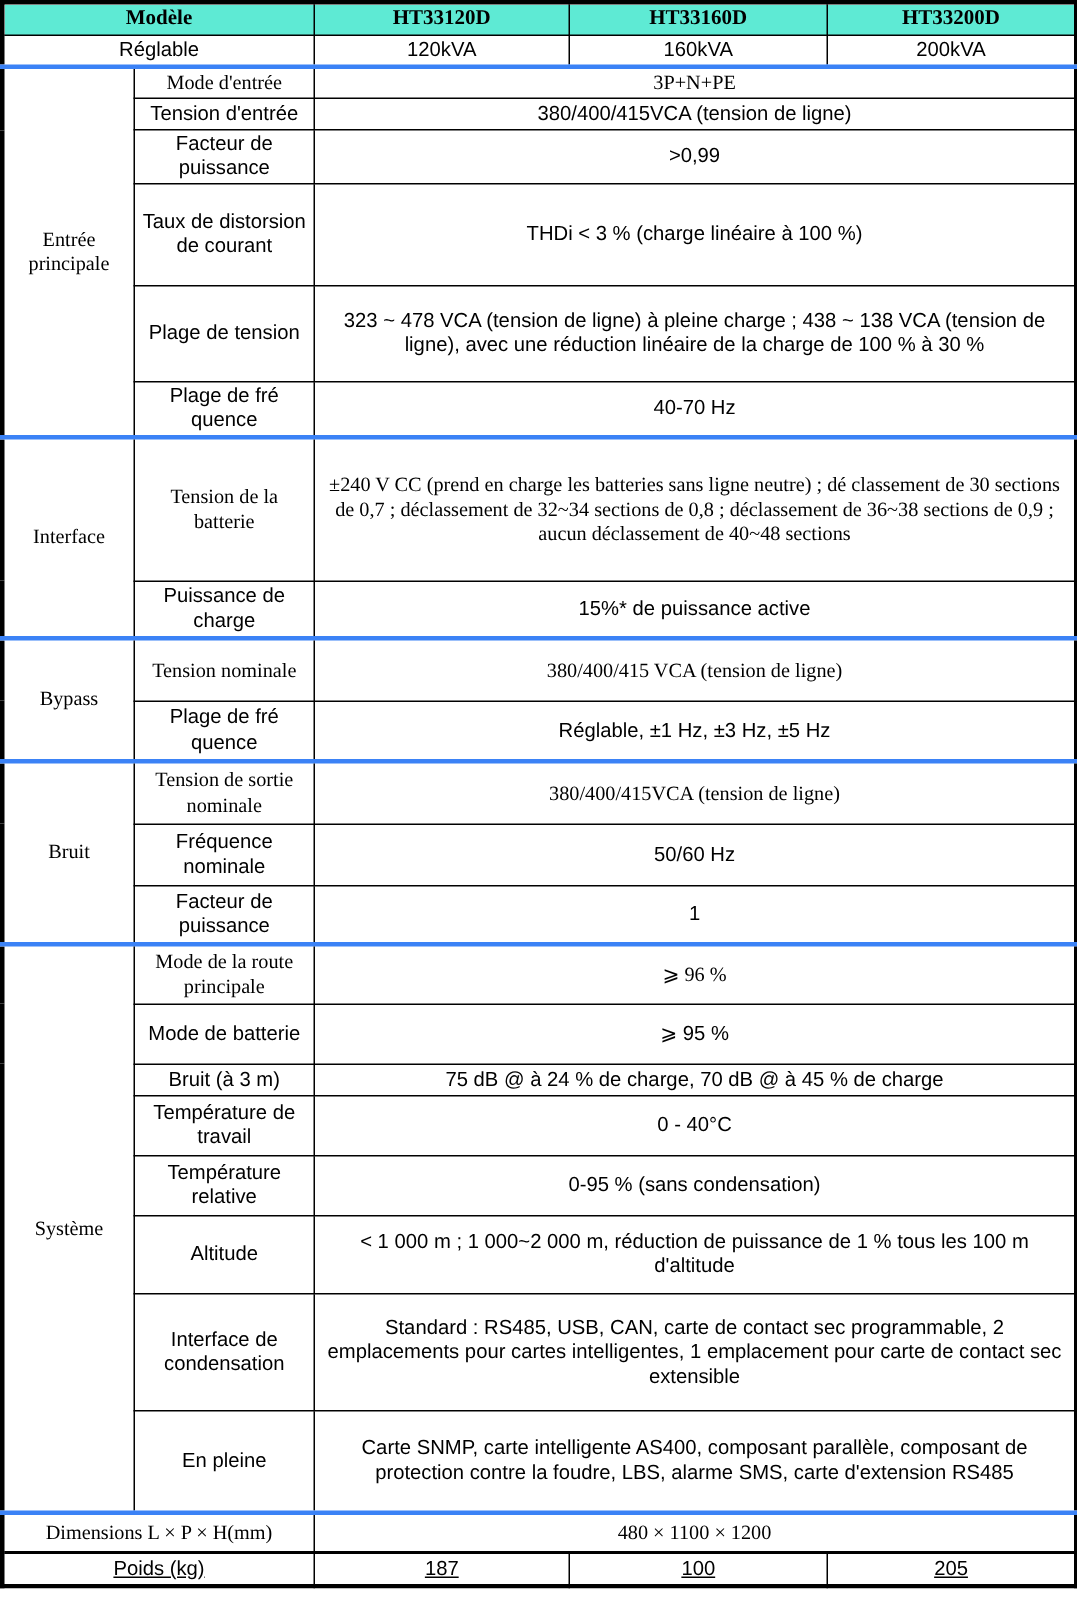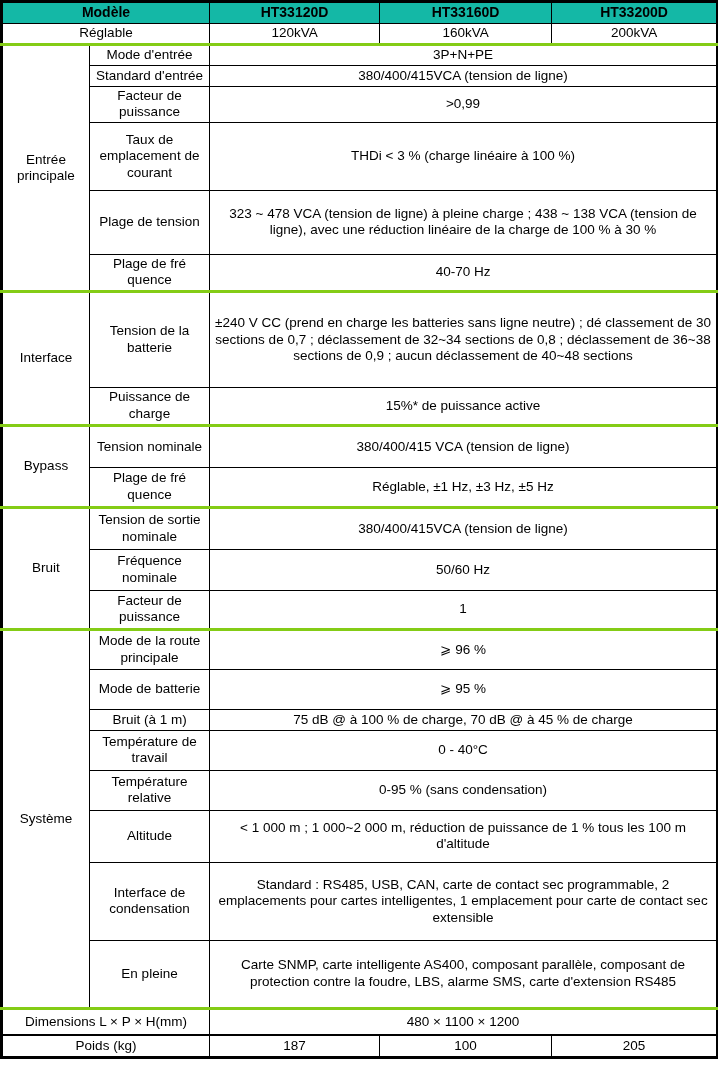--- a/index.html
+++ b/index.html
@@ -19,29 +19,32 @@
   }
   .spec-table td, .spec-table th {
     border: 1px solid #000000;
     text-align: center;
     vertical-align: middle;
     padding: 1px 3px;
     overflow: hidden;
     font-weight: normal;
   }
   .spec-table .hdr {
-    background: #14b8a6;
+    background: #5eead4;
     font-weight: bold;
     font-size: 14px;
+    font-family: Liberation Serif, serif;
   }
   .spec-table tr.gsep > td {
-    border-top: 3px solid #84cc16;
+    border-top: 3px solid #3b82f6;
+    font-family: Liberation Serif, serif;
   }
   .spec-table tr.msep > td {
     border-top: 2px solid #000000;
+    text-decoration: underline;
   }
   .glabel { }
   .value { }
 </style>
 </head>
 <body>
 
 <table class="spec-table">
   <colgroup>
     <col style="width:88px">
@@ -65,29 +68,29 @@
     <td>160kVA</td>
     <td>200kVA</td>
   </tr>
 
   <tr class="gsep" style="height:21px">
     <td class="glabel" rowspan="6">Entrée principale</td>
     <td>Mode d'entrée</td>
     <td class="value" colspan="3">3P+N+PE</td>
   </tr>
   <tr style="height:21px">
-    <td>Standard d'entrée</td>
+    <td>Tension d'entrée</td>
     <td class="value" colspan="3">380/400/415VCA (tension de ligne)</td>
   </tr>
   <tr style="height:35px">
     <td>Facteur de puissance</td>
     <td class="value" colspan="3">&gt;0,99</td>
   </tr>
   <tr style="height:68px">
-    <td>Taux de emplacement de courant</td>
+    <td>Taux de distorsion de courant</td>
     <td class="value" colspan="3">THDi &lt; 3 % (charge linéaire à 100 %)</td>
   </tr>
   <tr style="height:64px">
     <td>Plage de tension</td>
     <td class="value" colspan="3">323 ~ 478 VCA (tension de ligne) à pleine charge ; 438 ~ 138 VCA (tension de ligne), avec une réduction linéaire de la charge de 100 % à 30 %</td>
   </tr>
   <tr style="height:37px">
     <td>Plage de fré quence</td>
     <td class="value" colspan="3">40-70 Hz</td>
   </tr>
@@ -129,22 +132,22 @@
   <tr class="gsep" style="height:40px">
     <td class="glabel" rowspan="8">Système</td>
     <td>Mode de la route principale</td>
     <td class="value" colspan="3">⩾ 96 %</td>
   </tr>
   <tr style="height:40px">
     <td>Mode de batterie</td>
     <td class="value" colspan="3">⩾ 95 %</td>
   </tr>
   <tr style="height:21px">
-    <td>Bruit (à 1 m)</td>
-    <td class="value" colspan="3">75 dB @ à 100 % de charge, 70 dB @ à 45 % de charge</td>
+    <td>Bruit (à 3 m)</td>
+    <td class="value" colspan="3">75 dB @ à 24 % de charge, 70 dB @ à 45 % de charge</td>
   </tr>
   <tr style="height:40px">
     <td>Température de travail</td>
     <td class="value" colspan="3">0 - 40°C</td>
   </tr>
   <tr style="height:40px">
     <td>Température relative</td>
     <td class="value" colspan="3">0-95 % (sans condensation)</td>
   </tr>
   <tr style="height:52px">

